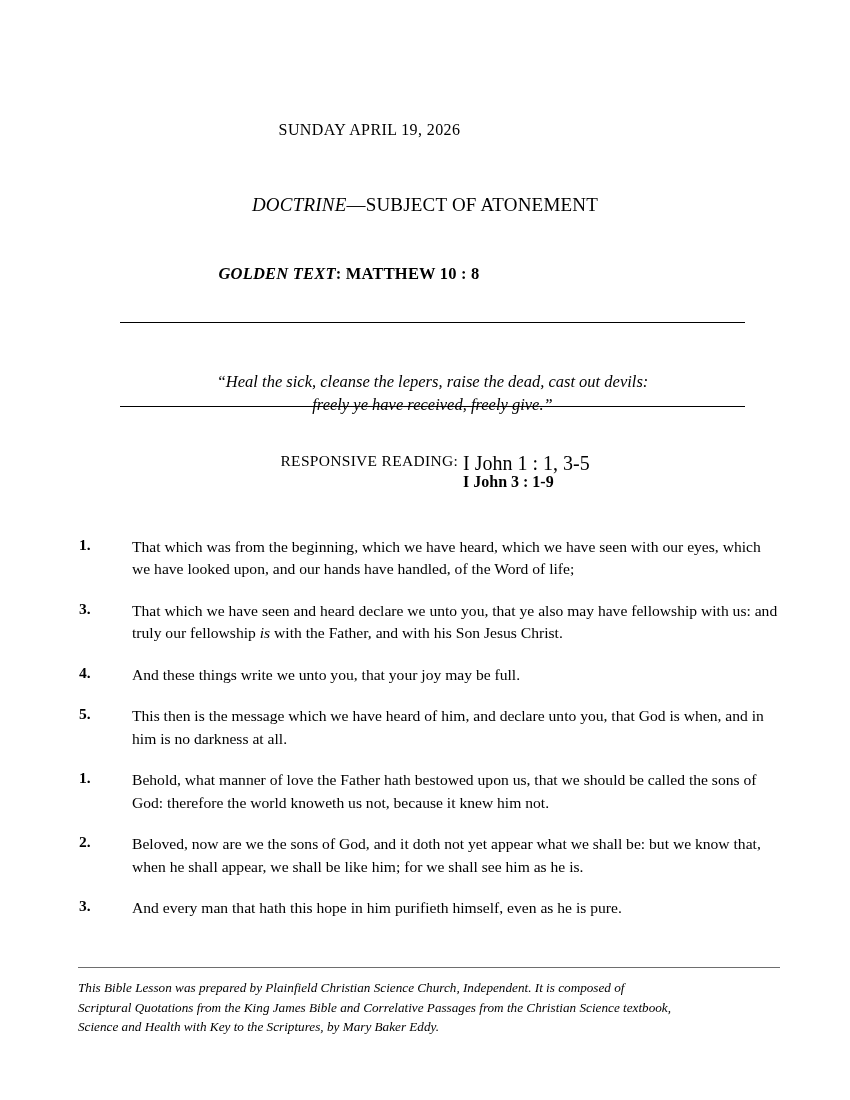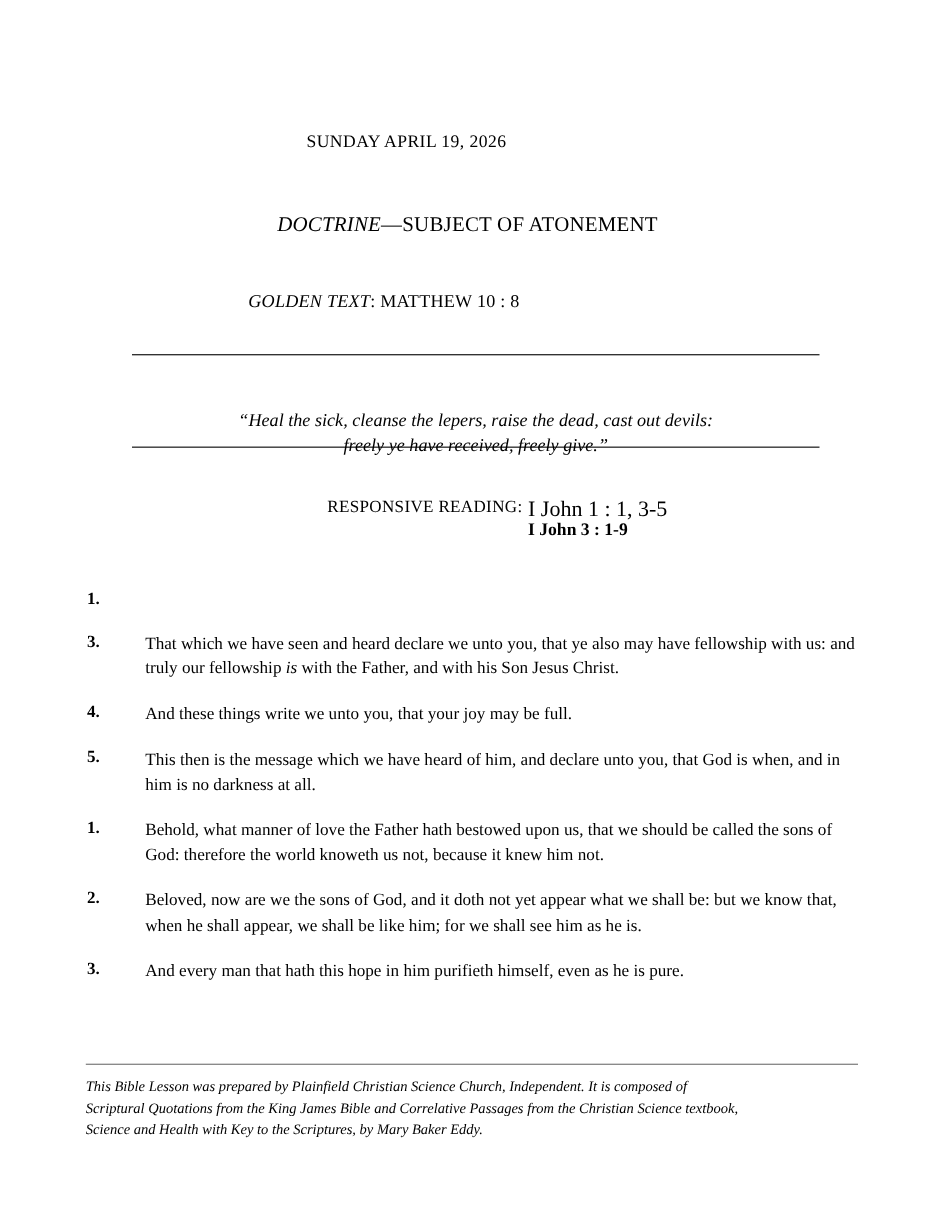--- a/index.html
+++ b/index.html
@@ -50,20 +50,21 @@
   }
 
   .golden-text-line {
     position: absolute;
     left: 0;
     top: 264px;
     width: 698px;
     text-align: center;
     font-size: 16.5px;
     letter-spacing: 0.2px;
+    font-weight: bold;
   }
   .golden-text-line .sc-italic {
     font-style: italic;
   }
 
   
   .rule-black {
     position: absolute;
     left: 120px;
     width: 625px;
@@ -85,21 +86,20 @@
     margin-top: 28px;
   }
 
   
   .responsive-reading {
     position: absolute;
     left: 0;
     top: 452px;
     width: 682px;
     font-size: 15.5px;
-    padding-left: 17px;
   }
   .rr-row {
     position: relative;
     height: 21px;
   }
   .rr-label {
     position: absolute;
     left: 0;
     top: 0;
     width: 458px;
@@ -201,20 +201,21 @@
     <div class="rr-row">
       <span class="rr-label">RESPONSIVE READING:</span>
       <span class="rr-cite">I John 1 : 1, 3-5</span>
       <span class="rr-cite-2">I John 3 : 1-9</span>
     </div>
   </div>
 
   <div class="verses">
     <div class="verse">
       <span class="verse-num">1.</span>
+      <div class="verse-text"><span>That which was from the beginning, which we have heard, which we have seen with our eyes, which we have looked upon, and our hands have handled, of the Word of life;</span><i></i><span></span></div>
     </div>
     <div class="verse">
       <span class="verse-num">3.</span>
       <div class="verse-text"><span>That which we have seen and heard declare we unto you, that ye also may have fellowship with us: and truly our fellowship </span><i>is</i><span> with the Father, and with his Son Jesus Christ.</span></div>
     </div>
     <div class="verse">
       <span class="verse-num">4.</span>
       <div class="verse-text"><span>And these things write we unto you, that your joy may be full.</span><i></i><span></span></div>
     </div>
     <div class="verse">

